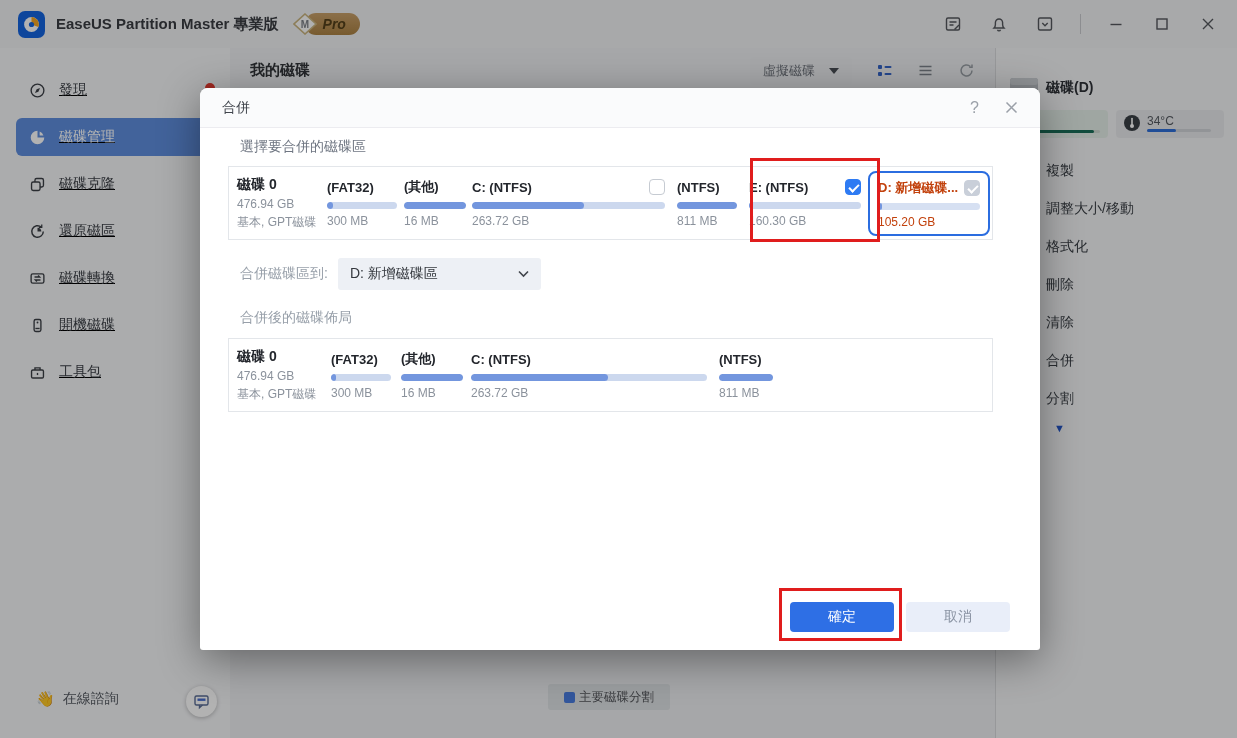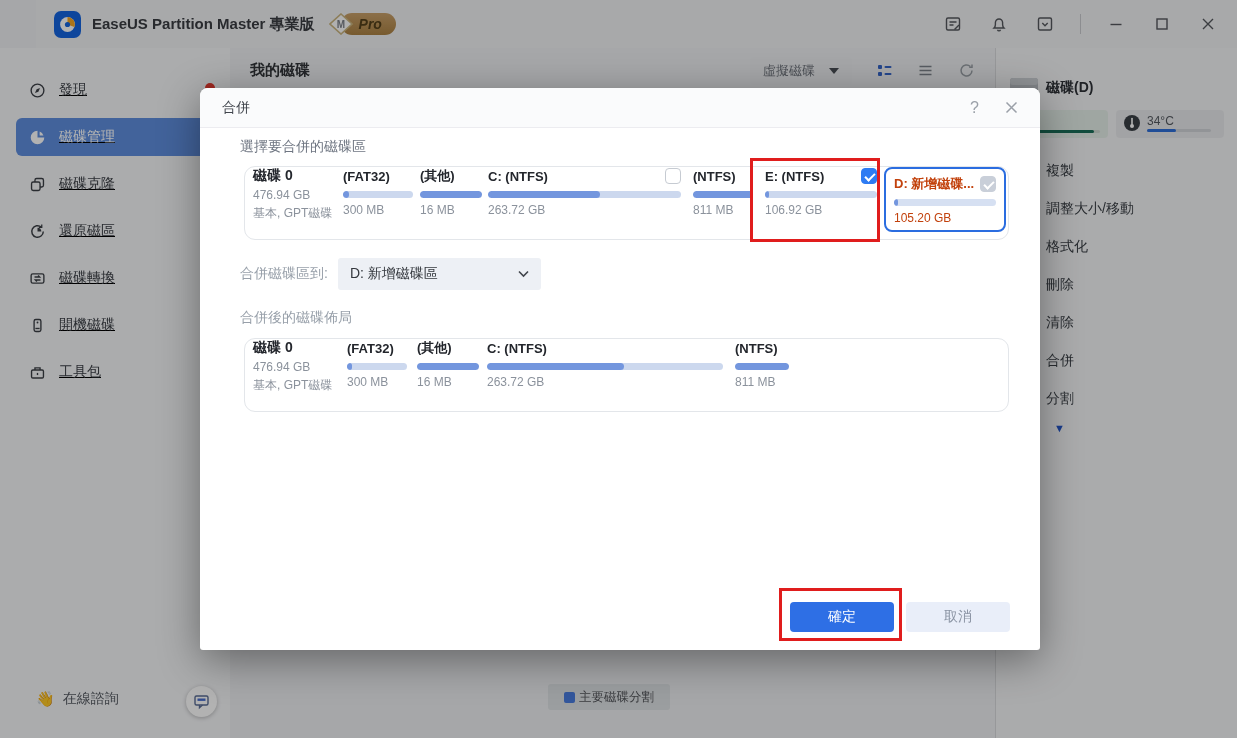--- a/index.html
+++ b/index.html
@@ -1,21 +1,21 @@
 <!DOCTYPE html>
 <html><head>
 <meta charset="utf-8">
 <style>
   * { margin:0; padding:0; box-sizing:border-box; }
   html,body { width:1237px; height:738px; overflow:hidden; }
   body { font-family:"Liberation Sans","DejaVu Sans",sans-serif; }
   .app { position:relative; width:1237px; height:738px; background:#eef0f2; overflow:hidden; }
 
   
-  .titlebar { position:absolute; left:0; top:0; right:0; height:48px; background:#f1f2f4; display:flex; align-items:center; padding:0 18px; z-index:1;margin-left:36px; }
+  .titlebar { position:absolute; left:0; top:0; right:0; height:48px; background:#f1f2f4; display:flex; align-items:center; padding:0 18px; z-index:1; }
   .logo { width:27px; height:27px; border-radius:7px; background:#1565e0; display:flex; align-items:center; justify-content:center; flex:none; }
   .app-title { margin-left:11px; font-size:15px; font-weight:bold; color:#3a3d42; }
   .badge { display:flex; align-items:center; margin-left:14px; }
   .badge-pro { background:linear-gradient(#c8a069,#ab8244); border-radius:11px; padding:3px 14px 3px 18px; margin-left:-12px; color:#53401a; font-weight:bold; font-style:italic; font-size:14px; }
   .badge-m { position:relative; z-index:2; }
   .tb-right { margin-left:auto; display:flex; align-items:center; gap:24px; color:#55585d; }
   .tb-sep { width:1px; height:20px; background:#c9cbce; }
   .tb-btn { display:flex; align-items:center; justify-content:center; width:22px; height:22px; }
 
   
@@ -61,21 +61,21 @@
   .dialog { position:absolute; left:200px; top:88px; width:840px; height:562px; background:#fff; border-radius:8px 8px 3px 3px; box-shadow:0 10px 40px rgba(0,0,0,.40); z-index:20; }
   .dlg-header { position:absolute; left:0; top:0; right:0; height:40px; background:#fafbfc; border-bottom:1px solid #ececf0; border-radius:8px 8px 0 0; display:flex; align-items:center; padding:0 22px; }
   .dlg-title { font-size:14px; color:#40454c; }
   .dlg-hbtns { margin-left:auto; display:flex; align-items:center; gap:26px; color:#9aa0a8; }
   .dlg-help { font-size:16px; cursor:pointer; }
   .dlg-close { cursor:pointer; display:flex; }
   .section-label { position:absolute; left:40px; font-size:14px; color:#6f7682; }
   .sec1 { top:50px; }
   .sec2 { top:221px; color:#98a0aa; }
 
-  .pbox { position:absolute; left:44px; width:765px; height:74px; border:1px solid #e3e6ea; border-radius:11px; display:flex; align-items:flex-start; }
+  .pbox { position:absolute; left:28px; width:765px; height:74px; border:1px solid #e3e6ea; border-radius:0; display:flex; align-items:center; }
   .pbox1 { top:78px; }
   .pbox2 { top:250px; }
   .disk-info { width:86px; margin-left:8px; }
   .dname { font-size:14px; font-weight:bold; color:#23262c; }
   .dsize, .dtype { font-size:12px; color:#8b929c; margin-top:3px; white-space:nowrap; }
   .pcol { display:flex; flex-direction:column; }
   .pcol-head { display:flex; align-items:center; height:18px; }
   .plabel { font-size:13px; font-weight:bold; color:#23262c; white-space:nowrap; overflow:hidden; }
   .pbar { height:7px; border-radius:4px; background:#ccd8ee; overflow:hidden; margin:6px 0 5px; }
   .pfill { display:block; height:100%; background:#7396de; border-radius:4px; }
@@ -370,21 +370,21 @@
         <div class="psize">811 MB</div>
       </div>
       <div class="pcol" style="width:112px;margin-left:12px;">
         <div class="pcol-head">
           <span class="plabel">E: (NTFS)</span>
           <span class="cb on"></span>
         </div>
         <div class="pbar">
             <i class="pfill" style="width: 4%;"></i>
           </div>
-        <div class="psize">106.92 GB</div>
+        <div class="psize">160.30 GB</div>
       </div>
       <div class="target-box">
         <div class="pcol-head">
           <span class="plabel">D: 新增磁碟...</span>
           <span class="cb dis"></span>
         </div>
         <div class="pbar">
             <i class="pfill" style="width: 4%;"></i>
           </div>
         <div class="psize">105.20 GB</div>

